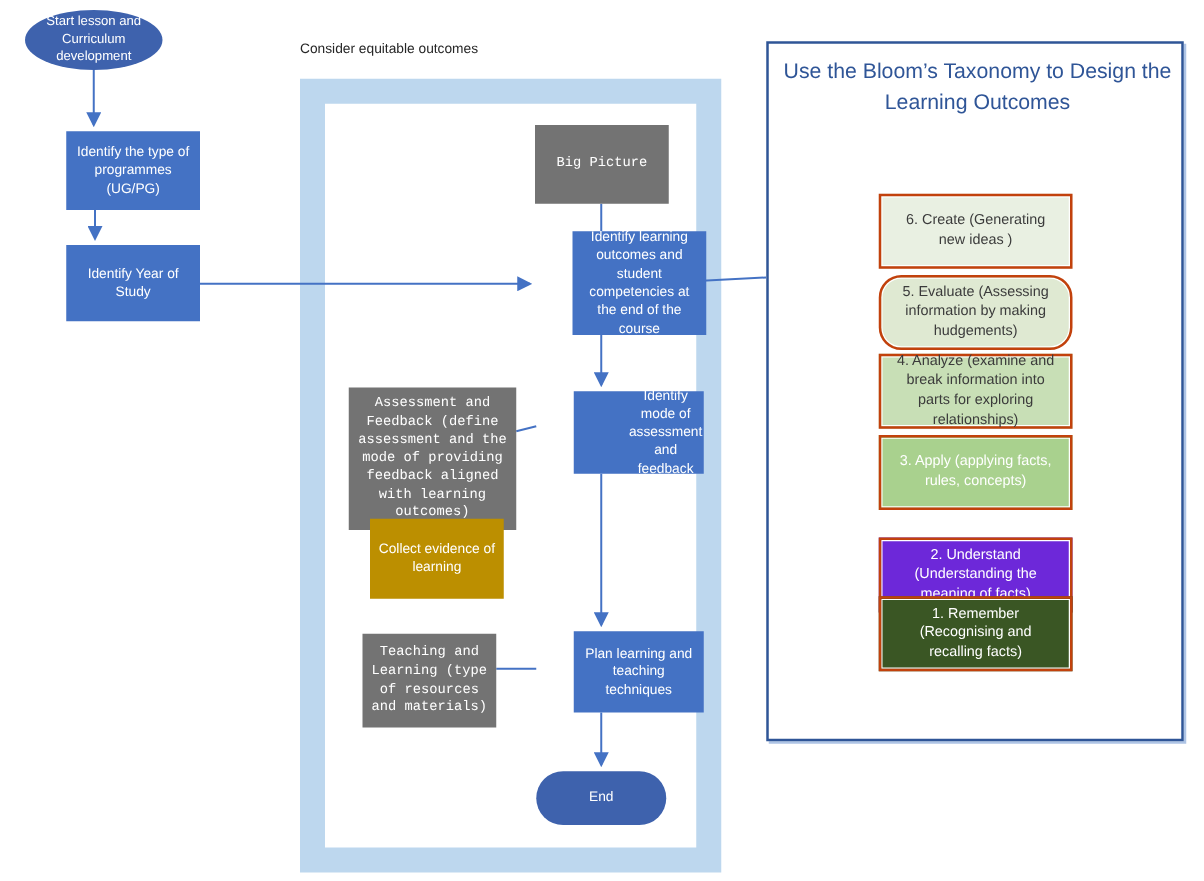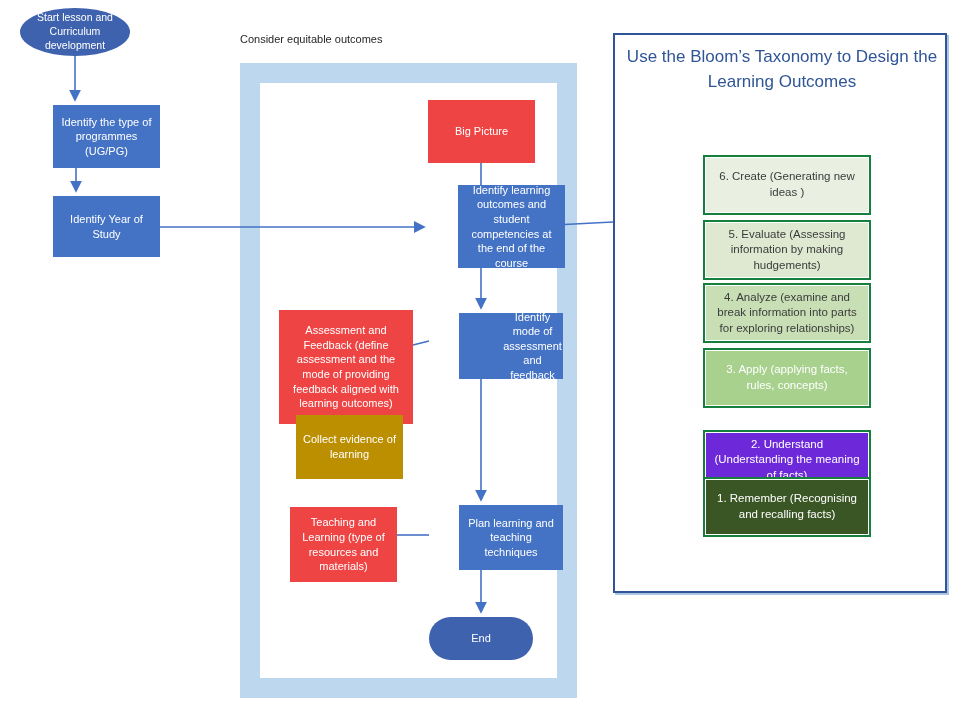--- a/index.html
+++ b/index.html
@@ -13,21 +13,21 @@
     align-items: center;
     justify-content: center;
     text-align: center;
     color: #ffffff;
     font-size: 11px;
     line-height: 1.32;
     padding: 3px 5px;
   }
   .blue   { background: #4472C4; margin-left: 30px; }
   .dblue  { background: #3E62AD; }
-  .gray   { background: #ef4444; }
+  .gray   { background: #737373; font-family: Liberation Mono, monospace; }
   .gold   { background: #BC8F00; }
 
   
   #start-node  { left: 20px;  top: 8px;   width: 110px; height: 48px; border-radius: 50%; font-size: 10.5px; }
   #type-node   { left: 23px;  top: 105px; width: 107px; height: 63px; }
   #year-node   { left: 23px;  top: 196px; width: 107px; height: 61px; }
 
   
   #equitable-container {
     left: 240px; top: 63px; width: 337px; height: 635px;
@@ -56,29 +56,29 @@
     left: 613px; top: 33px; width: 334px; height: 560px; position: absolute;
     background: #ffffff; border: 2px solid #2F5597;
     box-shadow: 2px 2px 0 0 #AEC4E5;
   }
   #bloom-title {
     position: absolute; left: 10px; right: 6px; top: 10px;
     text-align: center; font-size: 17px; line-height: 1.45; color: #2F5597;
   }
 
   .bloom-level {
-    position: absolute; left: 703px; width: 168px; height: 60px;
-    border: 2px solid #15803d;
+    position: absolute; left: 703px; width: 155px; height: 60px;
+    border: 2px solid #c2410c;
     box-shadow: inset 0 0 0 1px #ffffff;
     display: flex; align-items: center; justify-content: center;
     text-align: center; font-size: 11.5px; line-height: 1.35;
     padding: 3px 8px; color: #3B3B3B;
   }
   #level-6 { top: 155px; background: #E9F0E2; }
-  #level-5 { top: 220px; background: #DFE9D2; }
+  #level-5 { top: 220px; background: #DFE9D2; border-radius: 18px; }
   #level-4 { top: 283px; background: #C8DFB6; }
   #level-3 { top: 348px; background: #A9D18E; color: #ffffff; }
   #level-2 { top: 430px; background: #6d28d9; color: #ffffff; }
   #level-1 { top: 477px; background: #3A5624; color: #ffffff; }
 
   #connector-layer {
     position: absolute; left: 0; top: 0; width: 963px; height: 705px;
     pointer-events: none;
   }
 </style>

